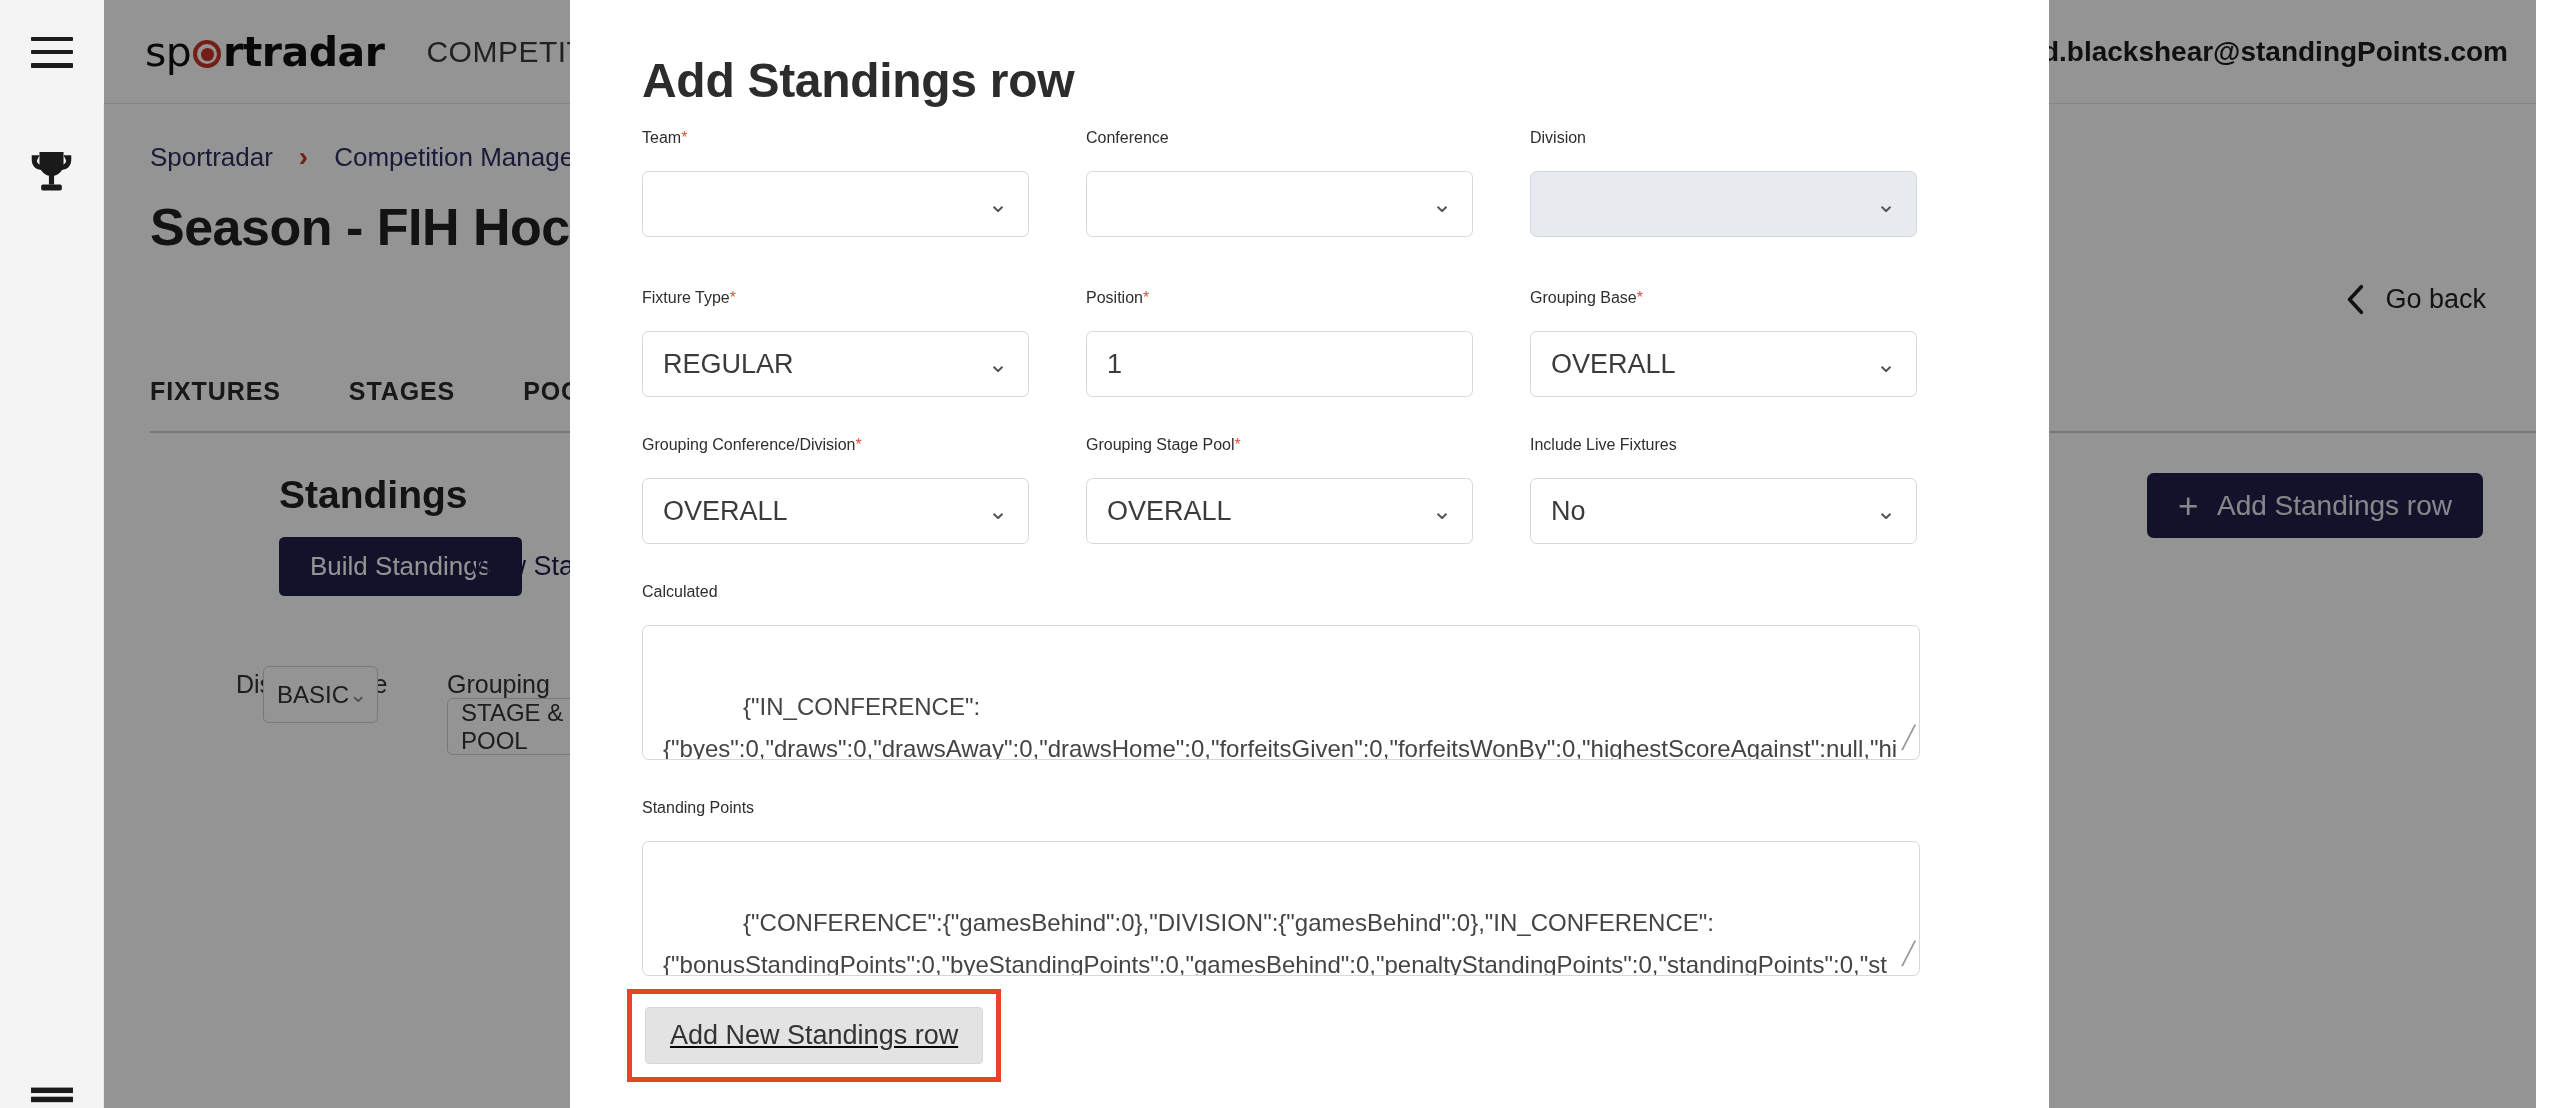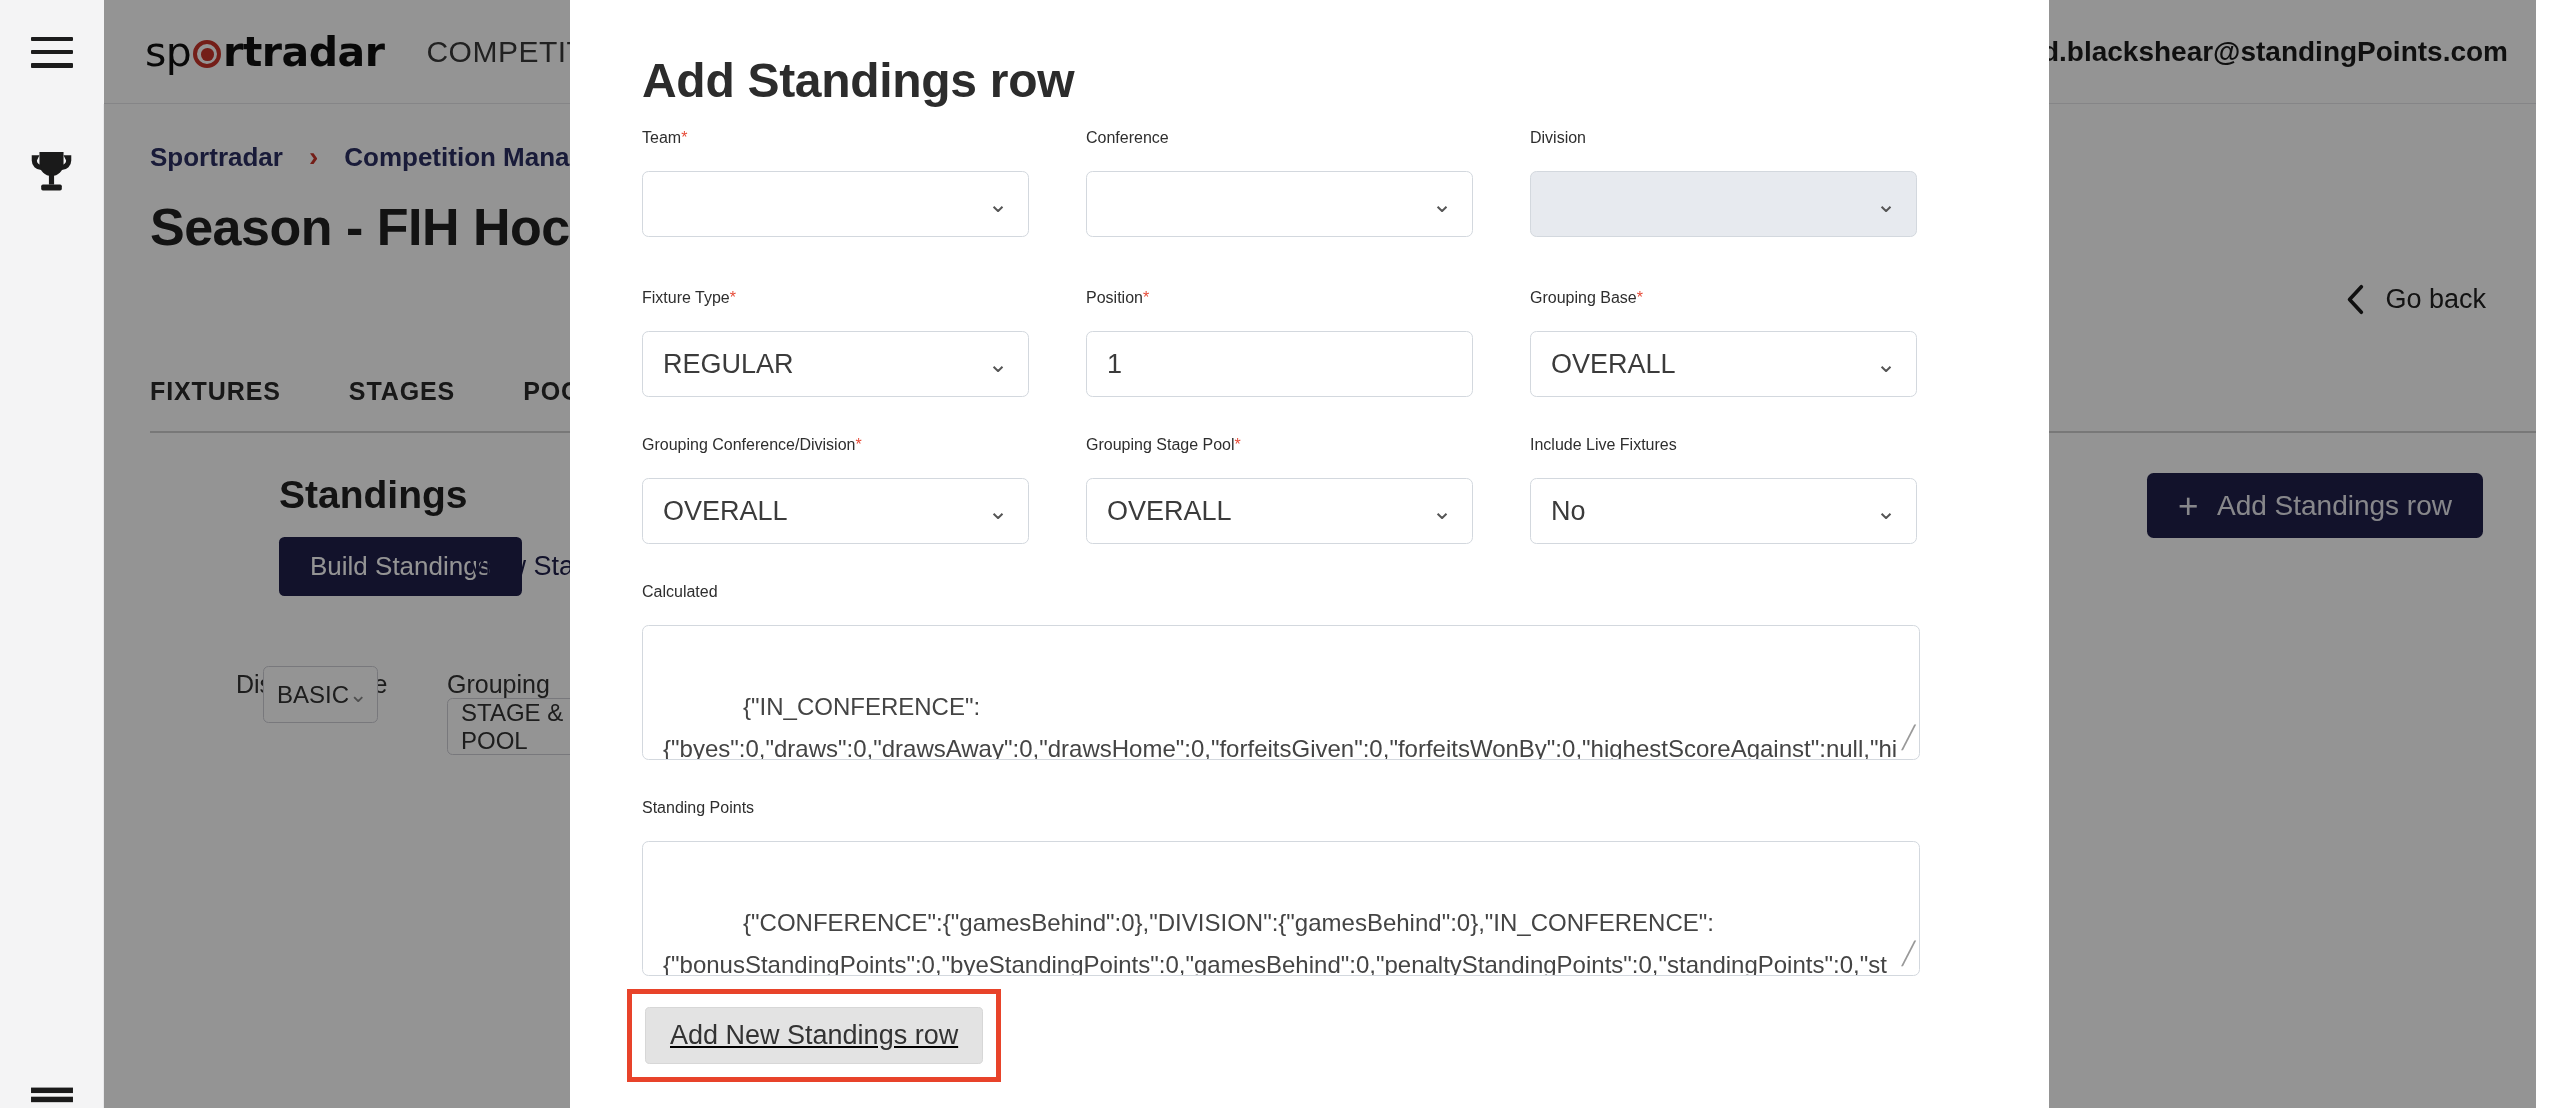--- a/index.html
+++ b/index.html
@@ -56,21 +56,21 @@
   .chev-lang { margin-left:24px; }
   .vdiv { width:0.9px; height:61px; background:#ddd; margin:0 28px; }
   .avatar {
     width:50px; height:50px; border-radius:50%; background:#c79135;
     color:#e8dcc5; font-size:24px; display:flex; align-items:center; justify-content:center;
   }
   .user-email { margin-left:22px; font-size:28px; font-weight:700; color:#1c1c1c; white-space:nowrap; padding-right:28px; }
 
   .content { position:absolute; left:104px; top:104px; right:0; bottom:0; background:#fff; }
   .breadcrumb { margin:37px 0 0 46px; display:flex; align-items:center; font-size:26px; }
-  .crumb { color:#2b2f62; font-weight:700; }
+  .crumb { color:#2b2f62; font-weight:400; }
   .crumb-sep { color:#c8352a; margin:0 26px; font-size:28px; font-weight:700; }
   .page-title { margin:24px 0 0 46px; font-size:52px; font-weight:700; color:#222; letter-spacing:-0.5px; white-space:nowrap; }
 
   .goback { position:absolute; right:50px; top:180px; display:flex; align-items:center; font-size:27px; color:#222; }
   .goback .gchev { margin-right:20px; font-size:28px; }
 
   .tabs { position:absolute; left:46px; top:273px; right:0; display:flex; align-items:center; font-size:25px; letter-spacing:0.9px; color:#2a2a2a; font-weight:700; }
   .tab { margin-right:68px; white-space:nowrap; }
   .tabs-rule { position:absolute; left:46px; right:0; top:327px; height:1.8px; background:#cfcfcf; }
 

